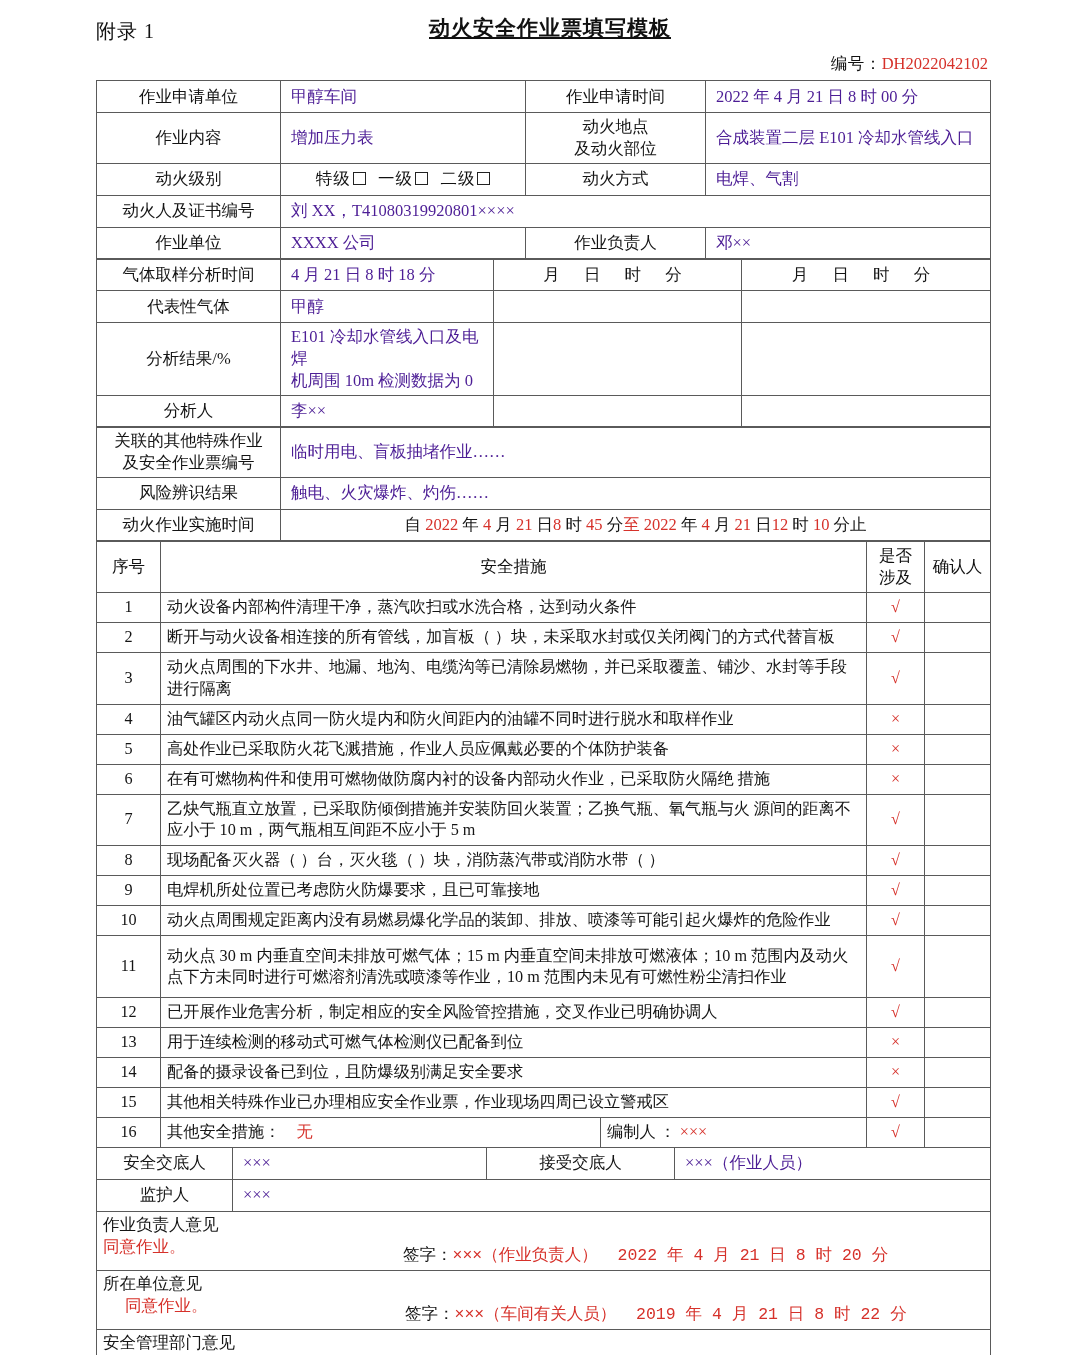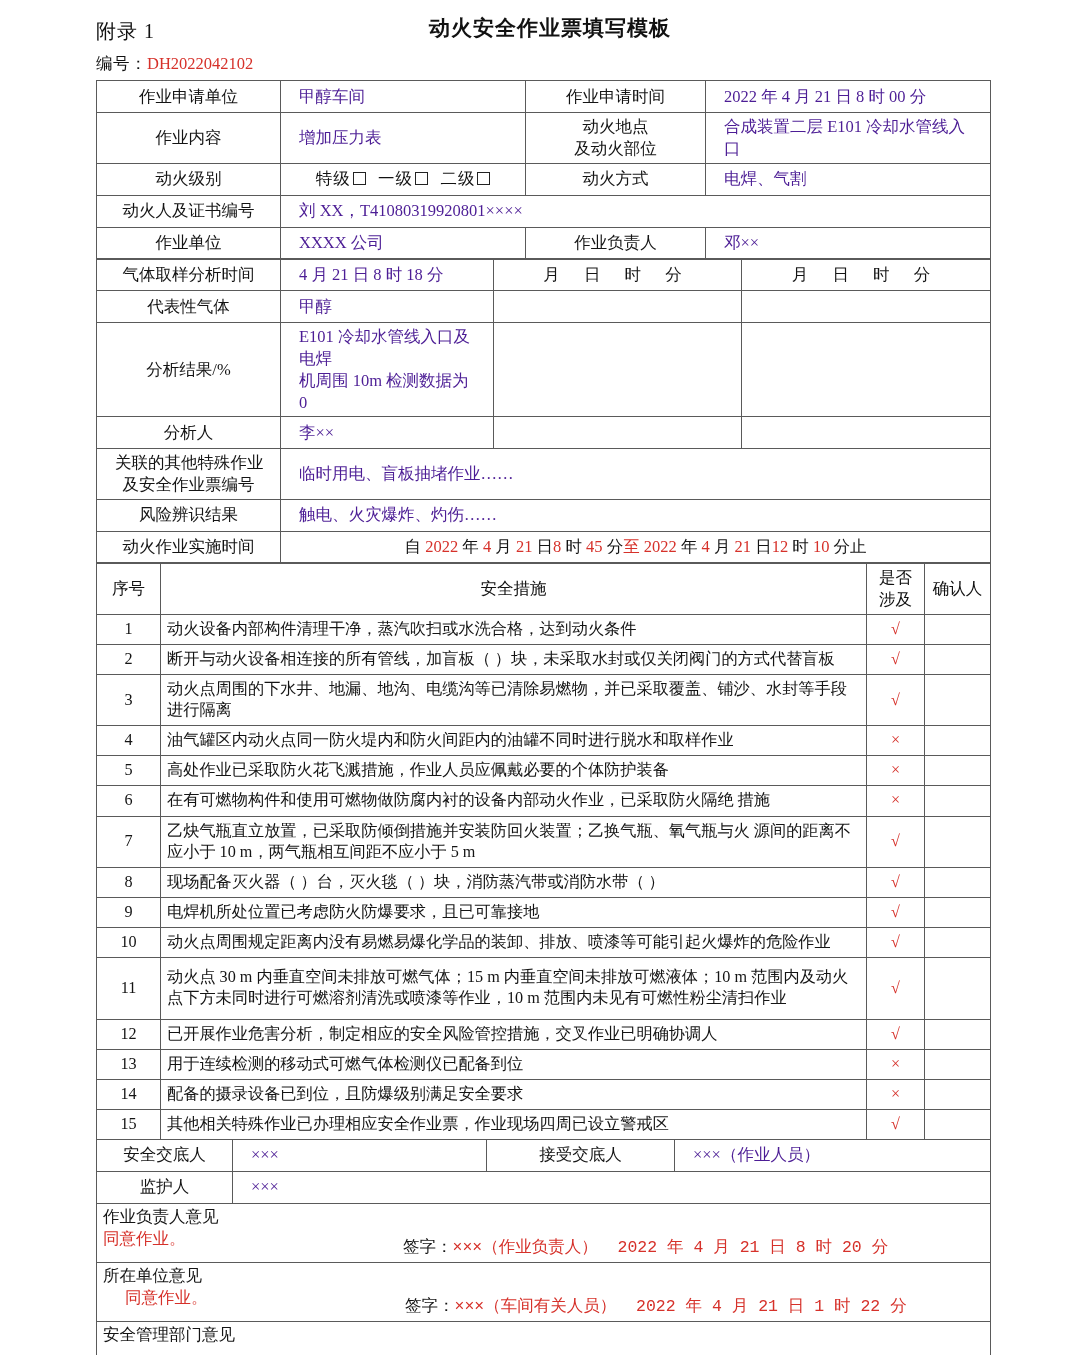--- a/index.html
+++ b/index.html
@@ -18,53 +18,54 @@
   .page {
     width: 1080px;
     height: 1355px;
     padding: 14px 90px 0 96px;
     position: relative;
   }
   
   .top-head {
     position: relative;
     height: 36px;
+    text-decoration: underline;
   }
   .appendix {
     position: absolute;
     left: 0;
     top: 4px;
     font-size: 20px;
     letter-spacing: 1px;
   }
   .doc-title {
     text-align: center;
     font-size: 21px;
     font-weight: bold;
     letter-spacing: 1px;
     padding-left: 14px;
   }
   .serial-line {
-    text-align: left;
+    text-align: right;
     font-size: 16.5px;
     padding: 3px 2px 5px 0;
     letter-spacing: .5px;
   }
   .serial-label { color: #111; }
   .serial-value { color: #d6312a; letter-spacing: 0; }
 
   
   table.frm {
     width: 894px;
     border-collapse: collapse;
     table-layout: fixed;
   }
   table.frm td {
     border: 1.3px solid #5a5a5a;
-    padding: 3px 18px;
+    padding: 3px 10px;
     font-size: 16.5px;
     vertical-align: middle;
     line-height: 1.32;
   }
   .lbl {
     text-align: center;
     color: #141414;
     white-space: nowrap;
   }
   .val {
@@ -405,20 +406,44 @@
         </tr>
         <tr style="height: 30px;">
           <td class="no">15</td>
           <td class="mtext">其他相关特殊作业已办理相应安全作业票，作业现场四周已设立警戒区</td>
           <td class="mark">√</td>
           <td class="conf"></td>
         </tr>
       </tbody>
   </table>
 
+  <table class="meas">
+    <colgroup>
+      <col style="width:64px">
+        <col style="width:440px">
+        <col style="width:266px">
+        <col style="width:58px">
+        <col style="width:66px">
+    </colgroup>
+    <tbody>
+      <tr style="height:30px">
+        <td class="no">16</td>
+        <td class="mtext">
+          <span>其他安全措施：</span>
+          &nbsp;&nbsp;&nbsp;<span class="red">无</span>
+        </td>
+        <td class="mtext">
+          <span>编制人 ：</span>
+          <span class="red">×××</span>
+        </td>
+        <td class="mark">√</td>
+        <td class="conf"></td>
+      </tr>
+    </tbody>
+  </table>
 
   <table class="frm" style="margin-top:-1.3px">
     <colgroup>
       <col style="width:136px">
         <col style="width:254px">
         <col style="width:188px">
         <col style="width:316px">
     </colgroup>
     <tbody>
       <tr class="h36">
@@ -444,21 +469,21 @@
             <div class="op-cell">
               <span class="op-title">作业负责人意见</span>
               <span class="op-body"><span class="op-agree">同意作业。</span><span class="op-sign s1"><span class="sign-lbl">签字：</span><span class="red">×××（作业负责人）</span>&nbsp;&nbsp;<span class="red">2022 年 4 月 21 日 8 时 20 分</span></span></span>
             </div>
           </td>
         </tr>
         <tr>
           <td>
             <div class="op-cell">
               <span class="op-title">所在单位意见</span>
-              <span class="op-body"><span class="op-agree op-indent">同意作业。</span><span class="op-sign s2"><span class="sign-lbl">签字：</span><span class="red">×××（车间有关人员）</span>&nbsp;&nbsp;<span class="red">2022 年 4 月 21 日 1 时 22 分</span></span></span>
+              <span class="op-body"><span class="op-agree op-indent">同意作业。</span><span class="op-sign s2"><span class="sign-lbl">签字：</span><span class="red">×××（车间有关人员）</span>&nbsp;&nbsp;<span class="red">2019 年 4 月 21 日 8 时 22 分</span></span></span>
             </div>
           </td>
         </tr>
         <tr>
           <td>
             <div class="op-cell">
               <span class="op-title">安全管理部门意见</span>
               <span class="op-body">
                 <span class="op-sign s3">&nbsp;&nbsp;</span>
               </span>

